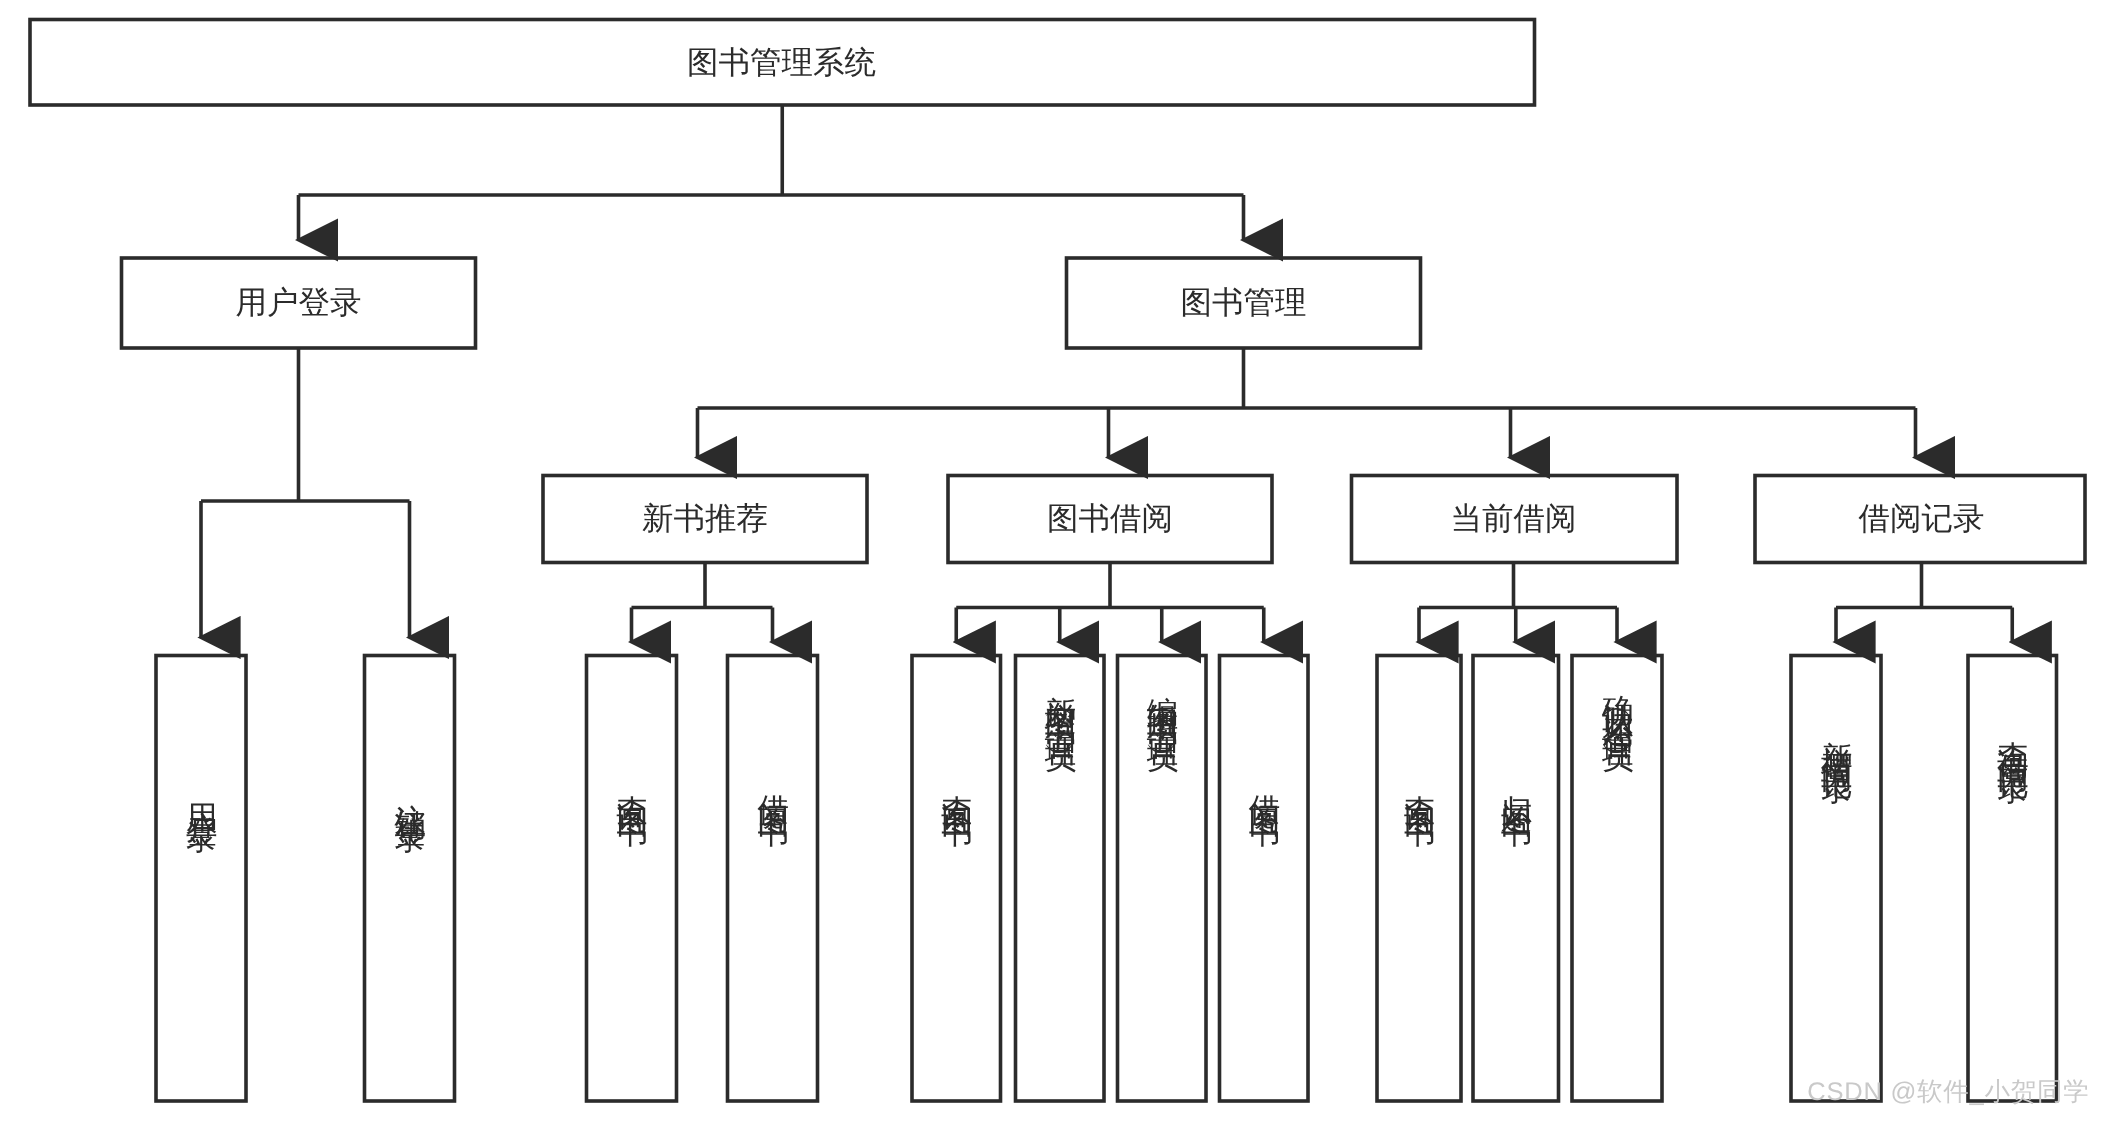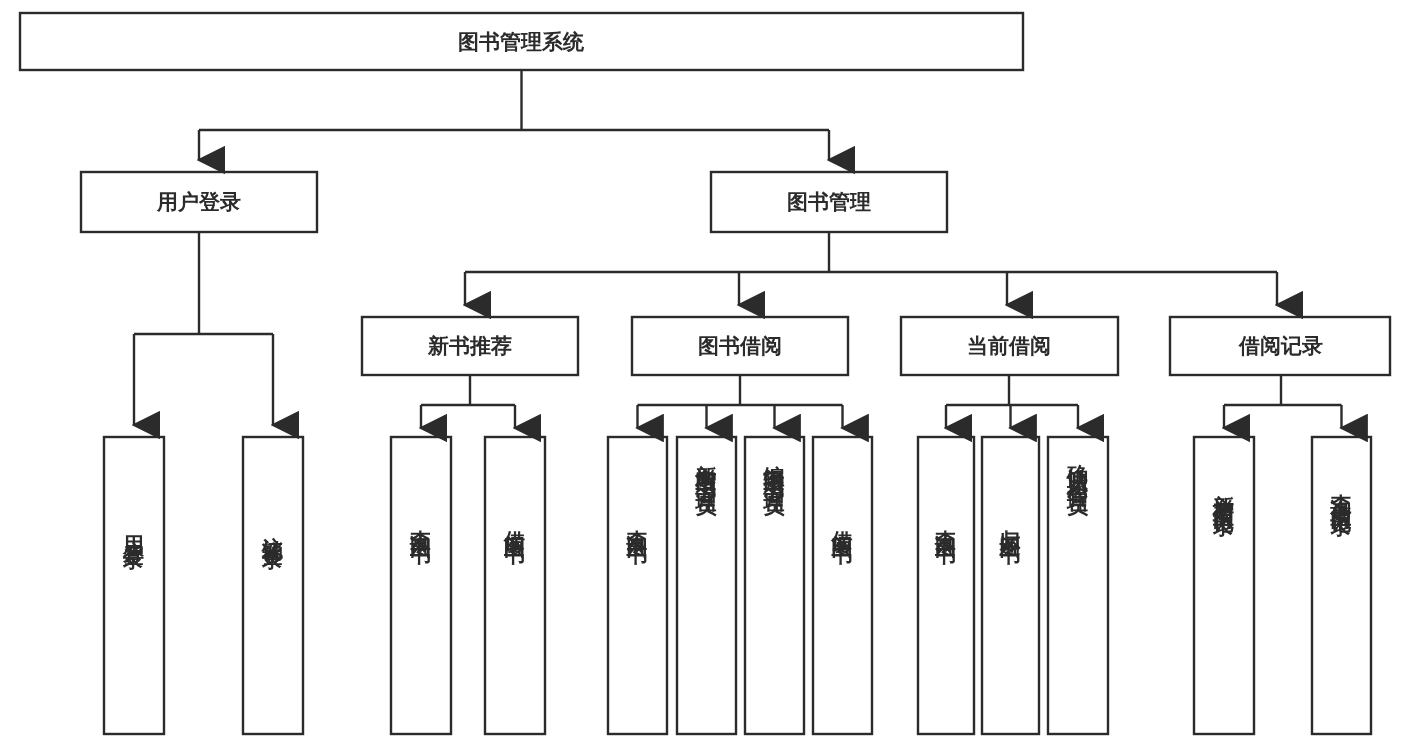--- a/index.html
+++ b/index.html
@@ -12,21 +12,20 @@
     height: 747px;
     font-family: "Liberation Sans", "DejaVu Sans", sans-serif;
     overflow: hidden;
     position: relative;
   }
   #diagram-root {
     position: relative;
     width: 1405px;
     height: 747px;
     background: #ffffff;
-    font-weight: bold;
   }
   svg#flowchart {
     position: absolute;
     top: 0;
     left: 0;
     width: 1405px;
     height: 747px;
     display: block;
   }
   .node-rect {
@@ -207,13 +206,14 @@
   <div class="leaf-label-wrap" style="left:1048px; top:437px; width:60px; height:297px;">
     <span class="leaf-label" style="margin-top:10px;">确认归还（管理员）</span>
   </div>
   <div class="leaf-label-wrap" style="left:1194px; top:437px; width:60px; height:297px;">
     <span class="leaf-label" style="margin-top:40px;">新增借阅记录</span>
   </div>
   <div class="leaf-label-wrap" style="left:1312px; top:437px; width:59px; height:297px;">
     <span class="leaf-label" style="margin-top:40px;">查询借阅记录</span>
   </div>
 
+  <div class="watermark">CSDN @软件_小贺同学</div>
 </div>
 
 </body></html>

